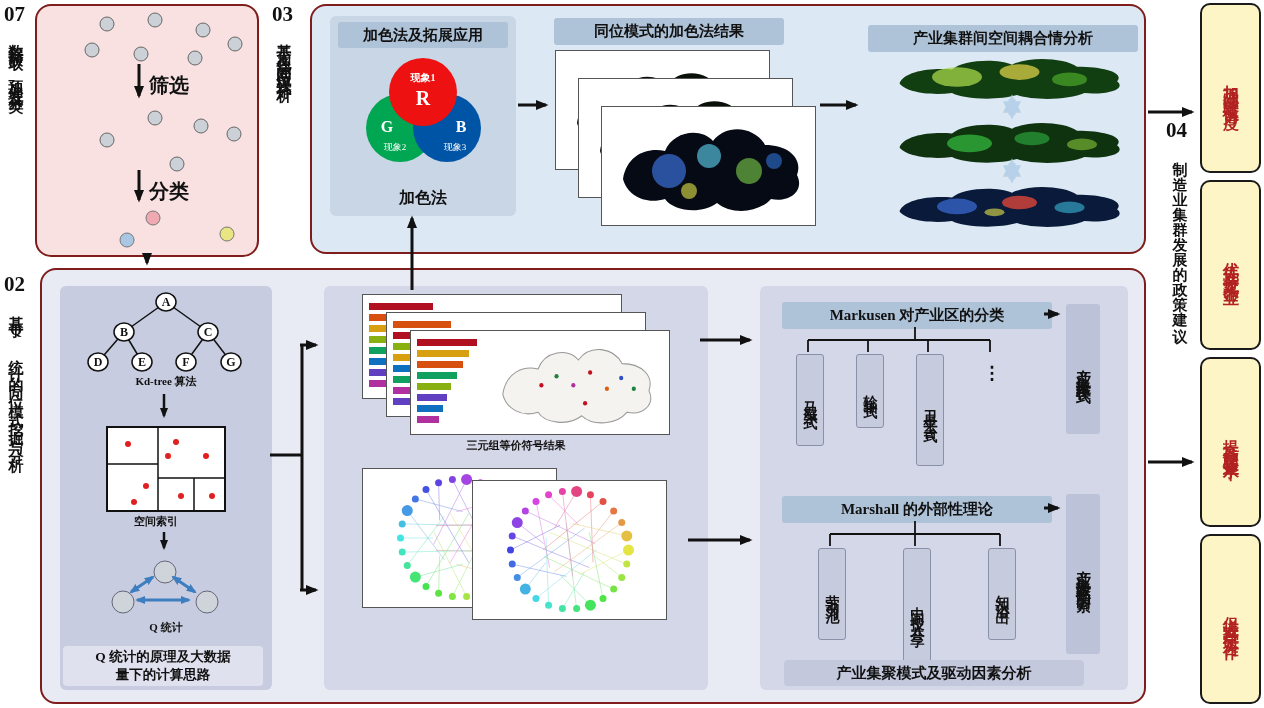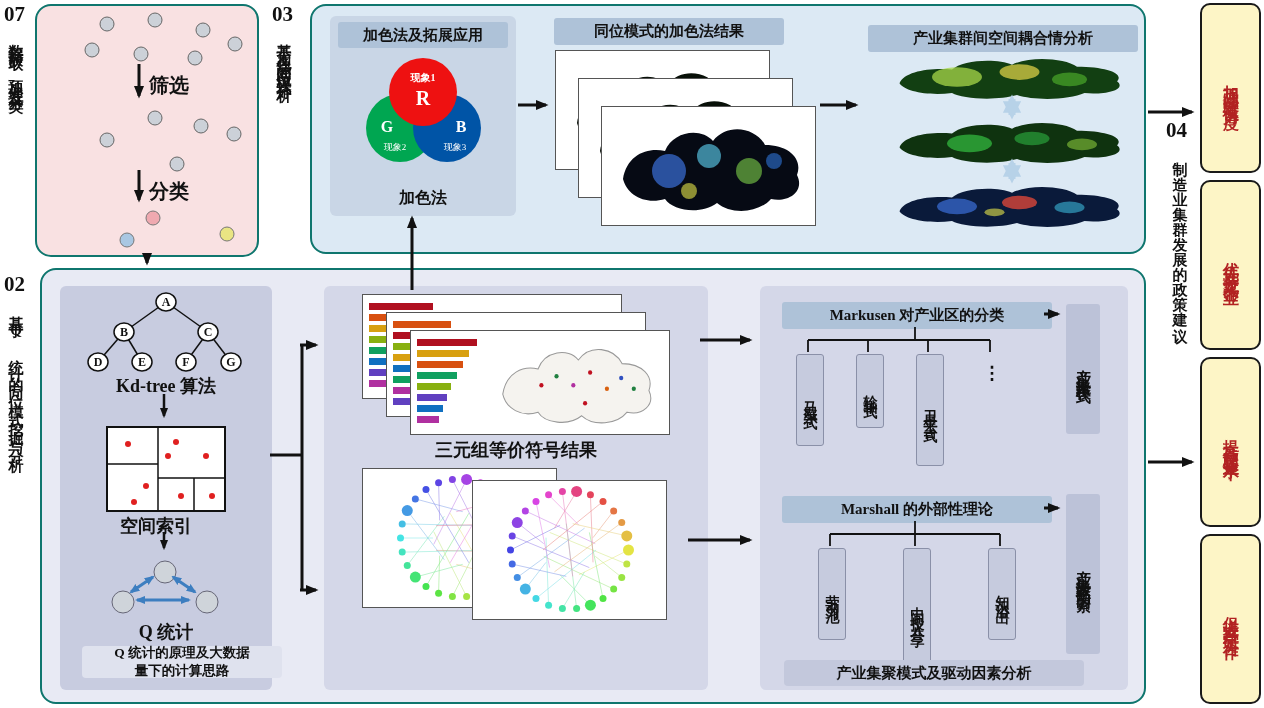--- a/index.html
+++ b/index.html
@@ -1,25 +1,25 @@
 <!DOCTYPE html>
 <html><head>
 <meta charset="utf-8">
 <style>
   html,body{margin:0;padding:0;background:#fff;}
   .canvas{position:relative;width:1264px;height:708px;background:#fff;overflow:hidden;
           font-family:"Liberation Serif","DejaVu Serif",serif;color:#111;}
   .abs{position:absolute;}
-  .panel{position:absolute;border:2px solid #0f766e;border-radius:16px;box-sizing:border-box;}
+  .panel{position:absolute;border:2px solid #7f1d1d;border-radius:16px;box-sizing:border-box;}
   .subbox{position:absolute;border-radius:6px;box-sizing:border-box;}
   .band{position:absolute;background:#aec2d8;display:flex;align-items:center;justify-content:center;
         font-weight:bold;font-size:15px;box-sizing:border-box;border-radius:3px;}
   .banner{position:absolute;background:#c3c8dc;display:flex;align-items:center;justify-content:center;
         font-weight:bold;font-size:15px;box-sizing:border-box;border-radius:4px;text-align:center;}
-  .lbl{position:absolute;font-weight:bold;font-size:18px;text-align:center;}
+  .lbl{position:absolute;font-weight:bold;font-size:11px;text-align:center;}
   .secnum{position:absolute;font-weight:bold;font-size:21px;}
   .vside{position:absolute;writing-mode:vertical-rl;text-orientation:upright;font-weight:bold;
          font-size:15px;line-height:1;}
   .vbox{position:absolute;display:flex;align-items:center;justify-content:center;
         background:#c6cbde;border:1px solid #8a90a8;border-radius:3px;box-sizing:border-box;}
   .vbox>span{writing-mode:vertical-rl;text-orientation:upright;font-weight:bold;font-size:14px;letter-spacing:5px;}
   .vresult{position:absolute;display:flex;align-items:center;justify-content:center;
         background:#bcc2d8;border-radius:3px;box-sizing:border-box;}
   .vresult>span{writing-mode:vertical-rl;text-orientation:upright;font-weight:bold;font-size:15px;letter-spacing:4px;}
   .policy{position:absolute;left:1200px;width:61px;height:170px;background:#fdf5c6;border:2px solid #1a1a1a;
@@ -220,21 +220,21 @@
 
       <svg class="abs" style="left:25px;top:270px;" width="160" height="62" viewBox="0 0 160 62">
         <g fill="#cfd4da" stroke="#667" stroke-width="1">
           <circle cx="38" cy="46" r="11"></circle>
             <circle cx="80" cy="16" r="11"></circle>
             <circle cx="122" cy="46" r="11"></circle>
         </g>
       </svg>
       <div class="lbl" style="left:0;top:334px;width:212px;">Q 统计</div>
 
-      <div class="banner banner-left" style="left:22px;top:360px;width:200px;height:32px;font-weight:bold;">Q 统计的原理及大数据
+      <div class="banner banner-left" style="left:3px;top:360px;width:200px;height:40px;font-weight:bold;">Q 统计的原理及大数据
 量下的计算思路</div>
     </div>
 
     <div class="subbox" style="left:282px;top:16px;width:384px;height:404px;background:#d4d7e8;">
 
       <div class="card" style="left:38px;top:8px;width:260px;height:105px;">
         <svg width="258" height="103" viewBox="0 0 258 103">
           <g>
             <rect x="6" y="8" width="64" height="7" fill="#b01020"></rect>
               <rect x="6" y="19" width="50" height="7" fill="#d85010"></rect>

